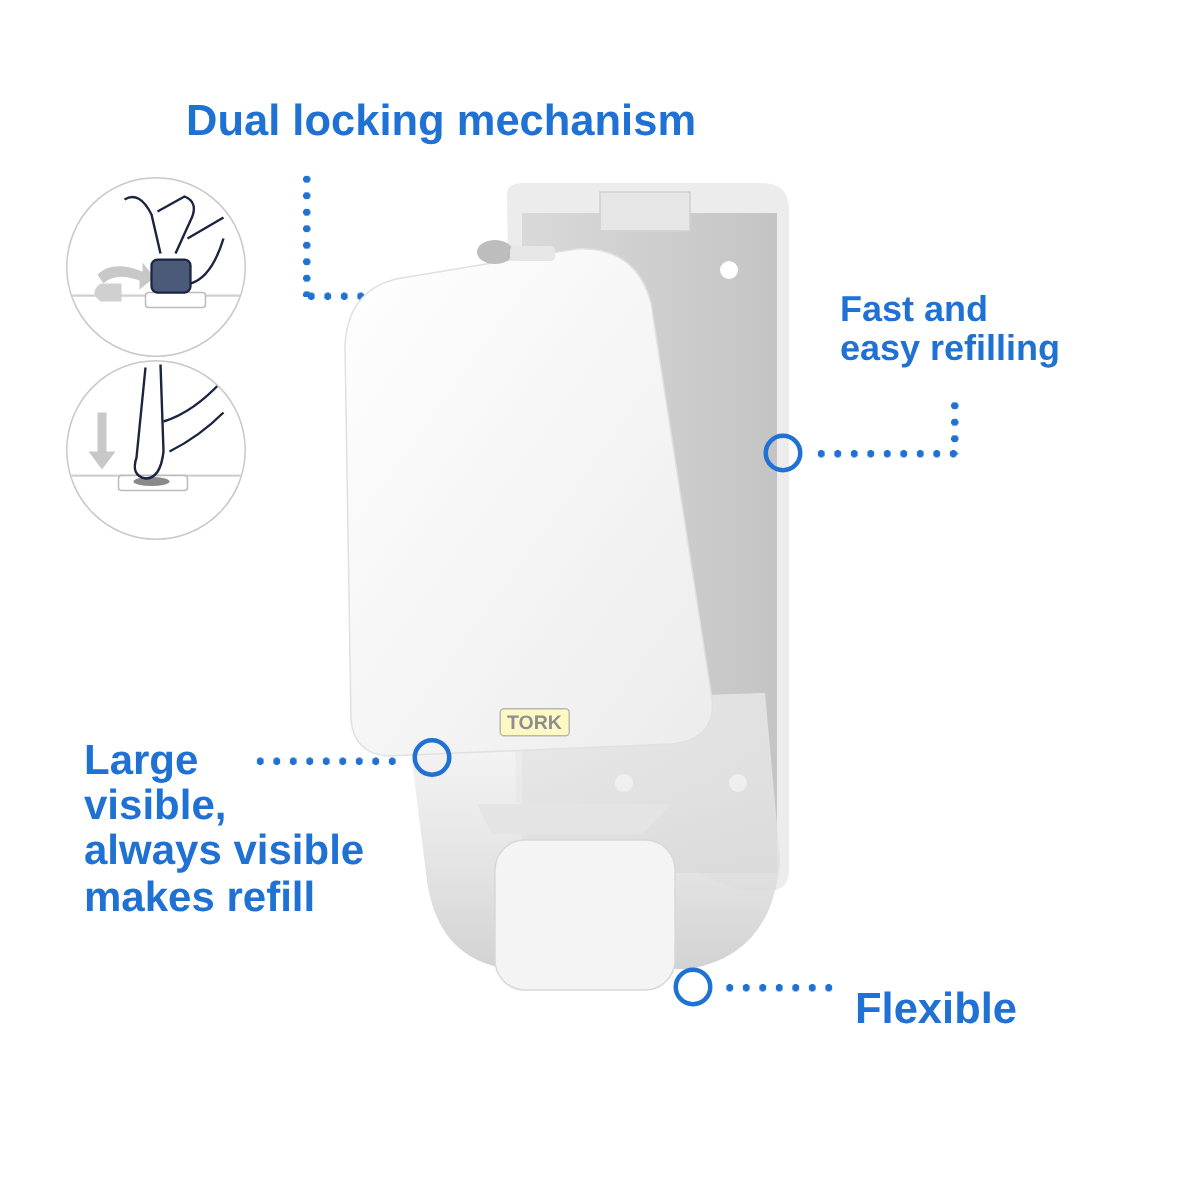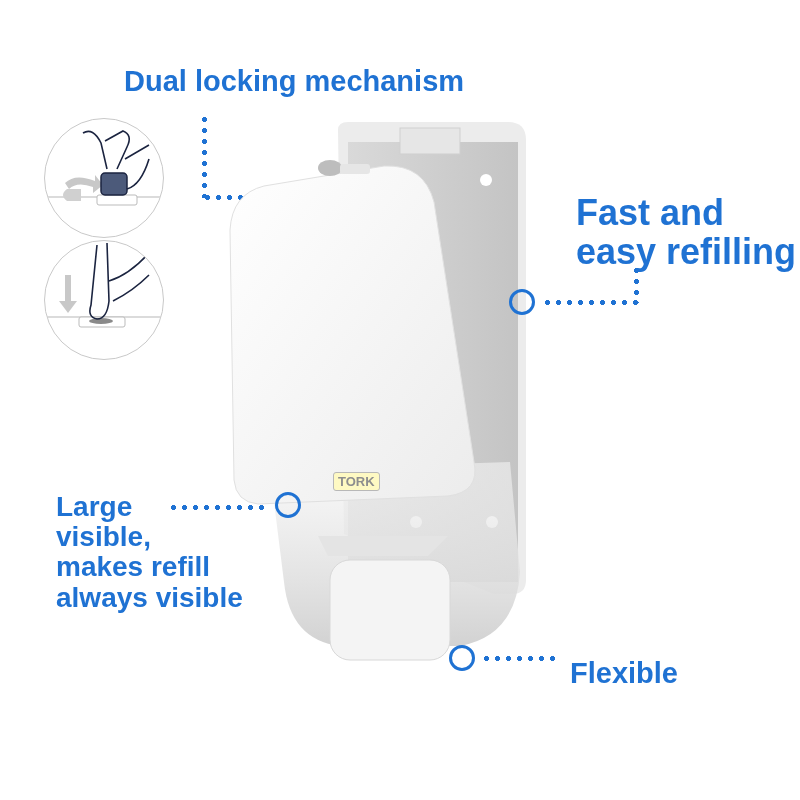--- a/index.html
+++ b/index.html
@@ -70,33 +70,33 @@
   <rect x="120" y="440" width="120" height="100" rx="20" fill="#f4f4f4" stroke="#d8d8d8"></rect>
   <path d="M118 436 l100 0 l20 -20 l-130 0 z" fill="#e4e4e4"></path>
 
   <path d="M20 110 q2 -36 34 -44 l120 -20 q40 -2 50 36 l40 260 q6 30 -26 34 l-190 8 q-22 -2 -24 -24 z" fill="url(#cover)" stroke="#e0e0e0"></path>
 
   <ellipse cx="120" cy="48" rx="12" ry="8" fill="#bdbdbd"></ellipse>
   <rect x="130" y="44" width="30" height="10" rx="3" fill="#e6e6e6"></rect>
 </svg>
 <div style="position:absolute; left:333px; top:472px; font:bold 13px 'Liberation Sans', sans-serif; color:#8e8e8e; border:1px solid #b8b8b8; border-radius:3px; padding:1px 4px; background:#fef9c3;">TORK</div>
 
-<div class="label" style="left:576px; top:194px; font-size:36px;">
+<div class="label" style="left:560px; top:194px; font-size:24px;">
   <span>Fast and</span>
   <span>easy refilling</span>
 </div>
 <div class="ring" style="left:509px; top:289px;"></div>
 <div class="dot-h" style="left:542px; top:300px; width:98px;"></div>
 <div class="dot-v" style="left:634px; top:265px; height:38px;"></div>
 
 <div class="label" style="left:56px; top:492px; font-size:28px;">
   <span>Large</span>
   <span>visible,</span>
+  <span>always visible</span>
   <span>makes refill</span>
-  <span>always visible</span>
 </div>
 <div class="dot-h" style="left:168px; top:505px; width:100px;"></div>
 <div class="ring" style="left:275px; top:492px;"></div>
 
 <div class="ring" style="left:449px; top:645px;"></div>
 <div class="dot-h" style="left:481px; top:656px; width:78px;"></div>
 <div class="label" style="left:570px; top:658px; font-size:29px;">
   <span>Flexible</span>
 </div>
 

